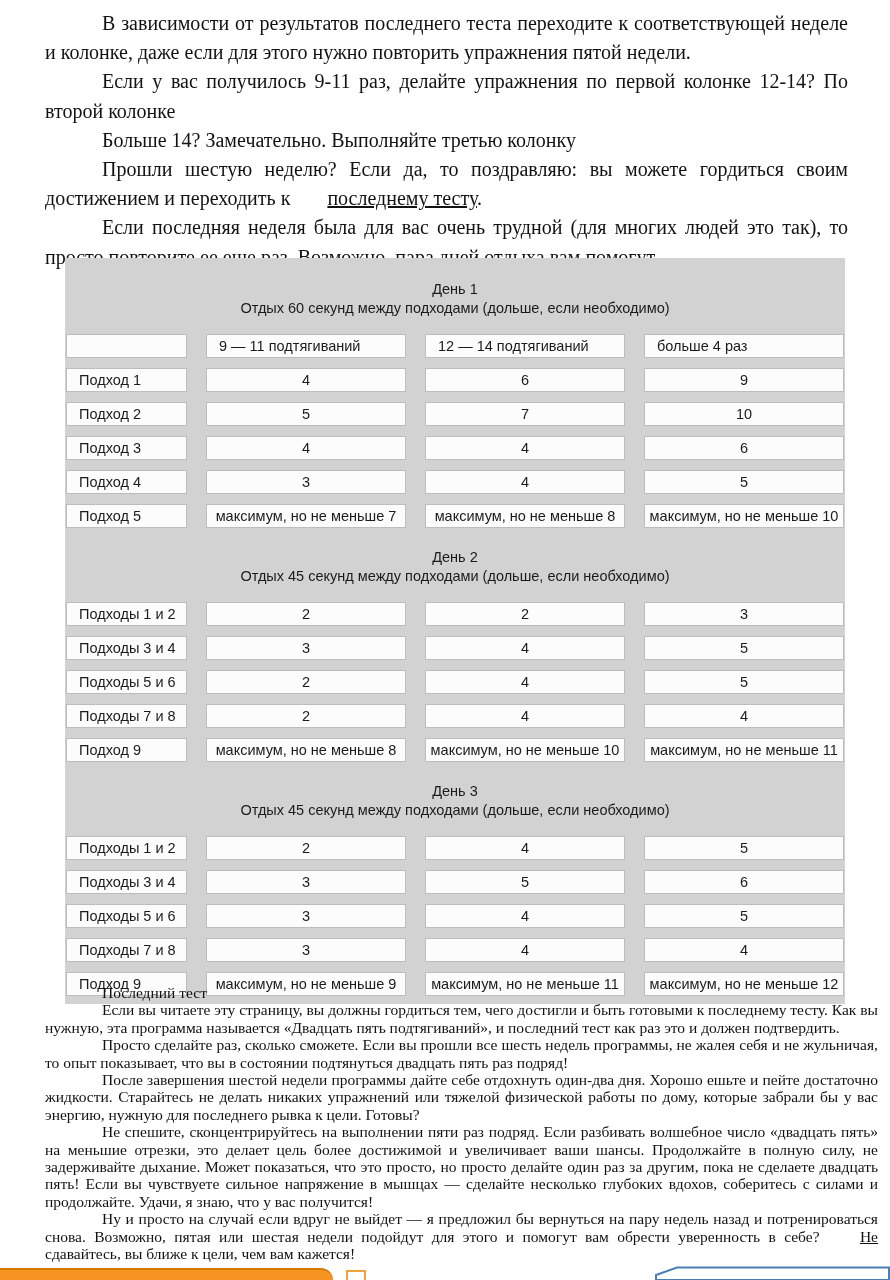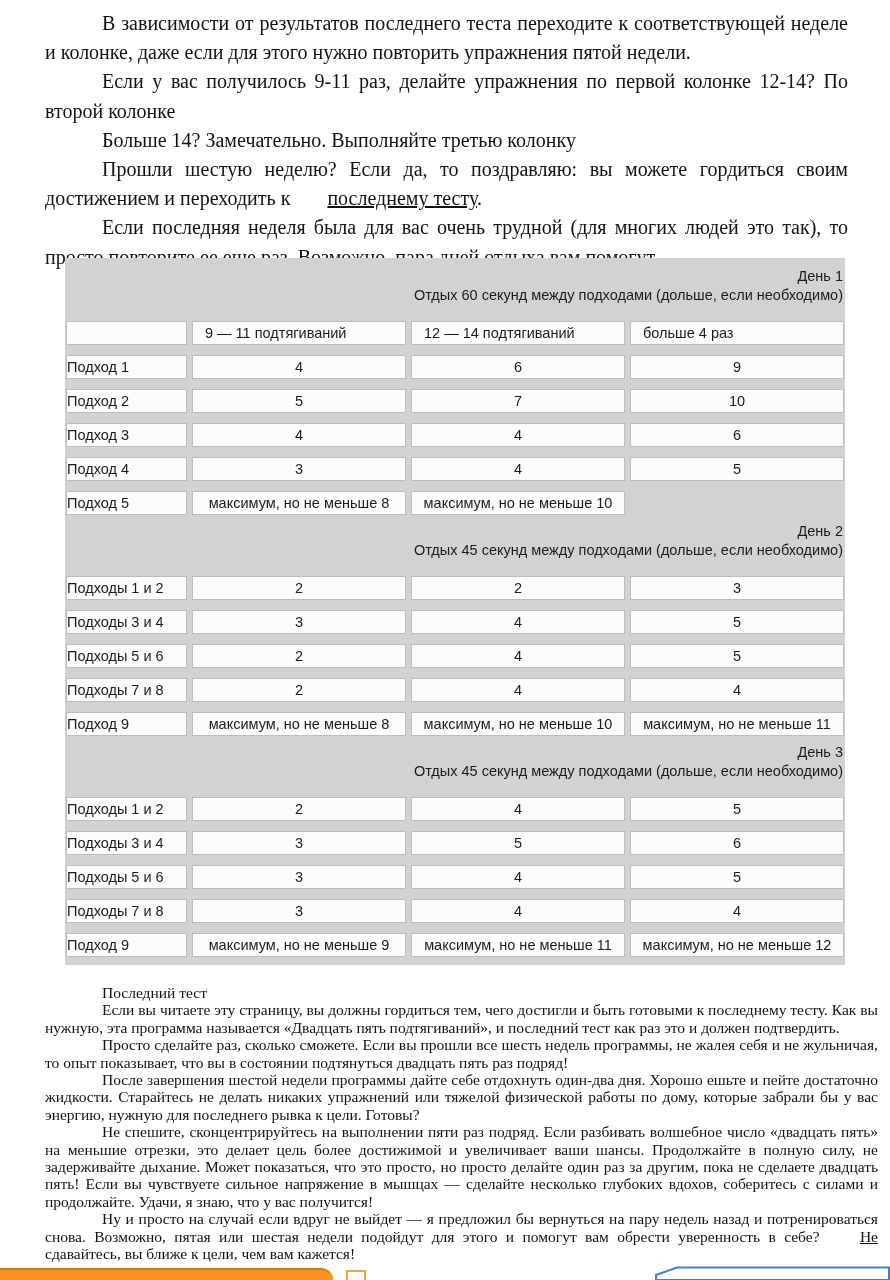--- a/index.html
+++ b/index.html
@@ -16,33 +16,33 @@
   .intro p{margin:0;text-indent:57px;}
   .link{text-decoration:underline;margin-left:32px;}
   
   .table-wrap{
     position:absolute;left:65px;top:258px;width:780px;
     background:#d2d2d2;
     font-family:"Liberation Sans", sans-serif;
     font-size:14.5px;color:#1b1b1b;
     padding:2px 0 8px 0;
   }
-  .day-header{padding:7px 2px 6px;text-align:right;line-height:19px;}
+  .day-header{padding:7px 2px 6px;text-align:center;line-height:19px;margin-top:13px;}
   .t-row{
     display:grid;
     grid-template-columns:121px 1fr 1fr 1fr;
-    column-gap:5px;
+    column-gap:19px;
     margin:10px 1px 0 1px;
   }
   .t-cell{
     background:#fcfcfc;border:1px solid #bdbdbd;height:22px;
     display:flex;align-items:center;justify-content:center;
     white-space:nowrap;overflow:hidden;
   }
-  .t-cell.label{justify-content:flex-start;padding-left:0;}
+  .t-cell.label{justify-content:flex-start;padding-left:12px;}
   .t-cell.head{justify-content:flex-start;padding-left:12px;}
   
   .final{
     position:absolute;left:45px;top:984px;width:833px;
     font-size:15.5px;line-height:17.4px;text-align:justify;
   }
   .final p{margin:0;text-indent:57px;}
   
   .footer-orange{
     position:absolute;left:0;bottom:0;width:333px;height:10px;
@@ -96,20 +96,21 @@
       <div class="t-cell val">6</div>
     </div>
     <div class="t-row">
       <div class="t-cell label">Подход 4</div>
       <div class="t-cell val">3</div>
       <div class="t-cell val">4</div>
       <div class="t-cell val">5</div>
     </div>
     <div class="t-row">
       <div class="t-cell label">Подход 5</div>
+      <div class="t-cell val">максимум, но не меньше 7</div>
       <div class="t-cell val">максимум, но не меньше 8</div>
       <div class="t-cell val">максимум, но не меньше 10</div>
     </div>
     <div class="day-header">
       <div class="day-title">День 2</div>
       <div class="day-subtitle">Отдых 45 секунд между подходами (дольше, если необходимо)</div>
     </div>
     <div class="t-row">
       <div class="t-cell label">Подходы 1 и 2</div>
       <div class="t-cell val">2</div>

